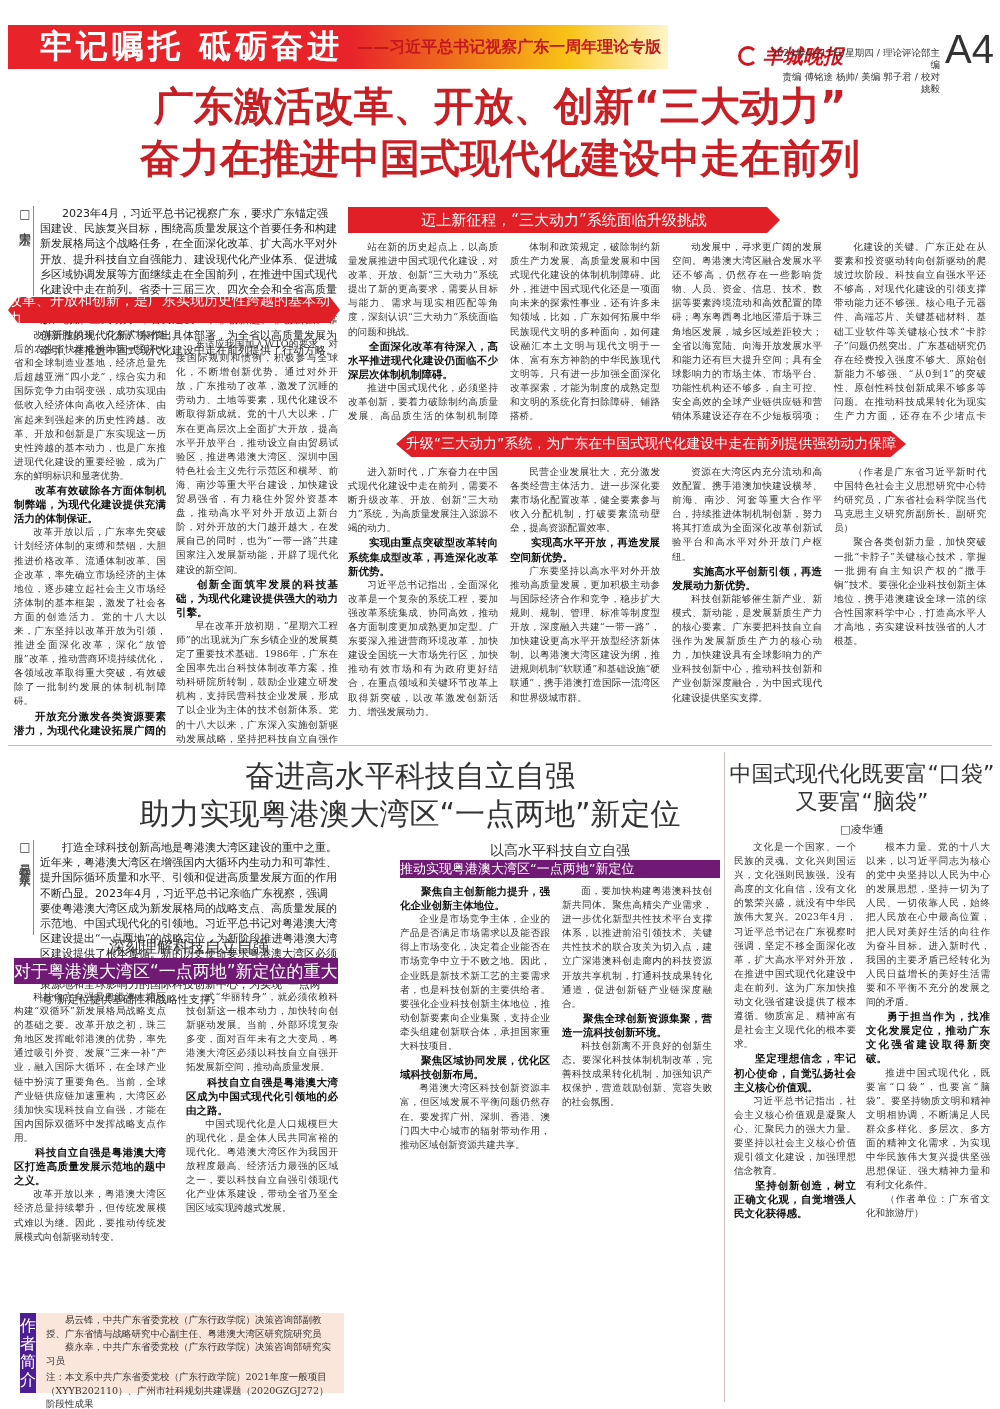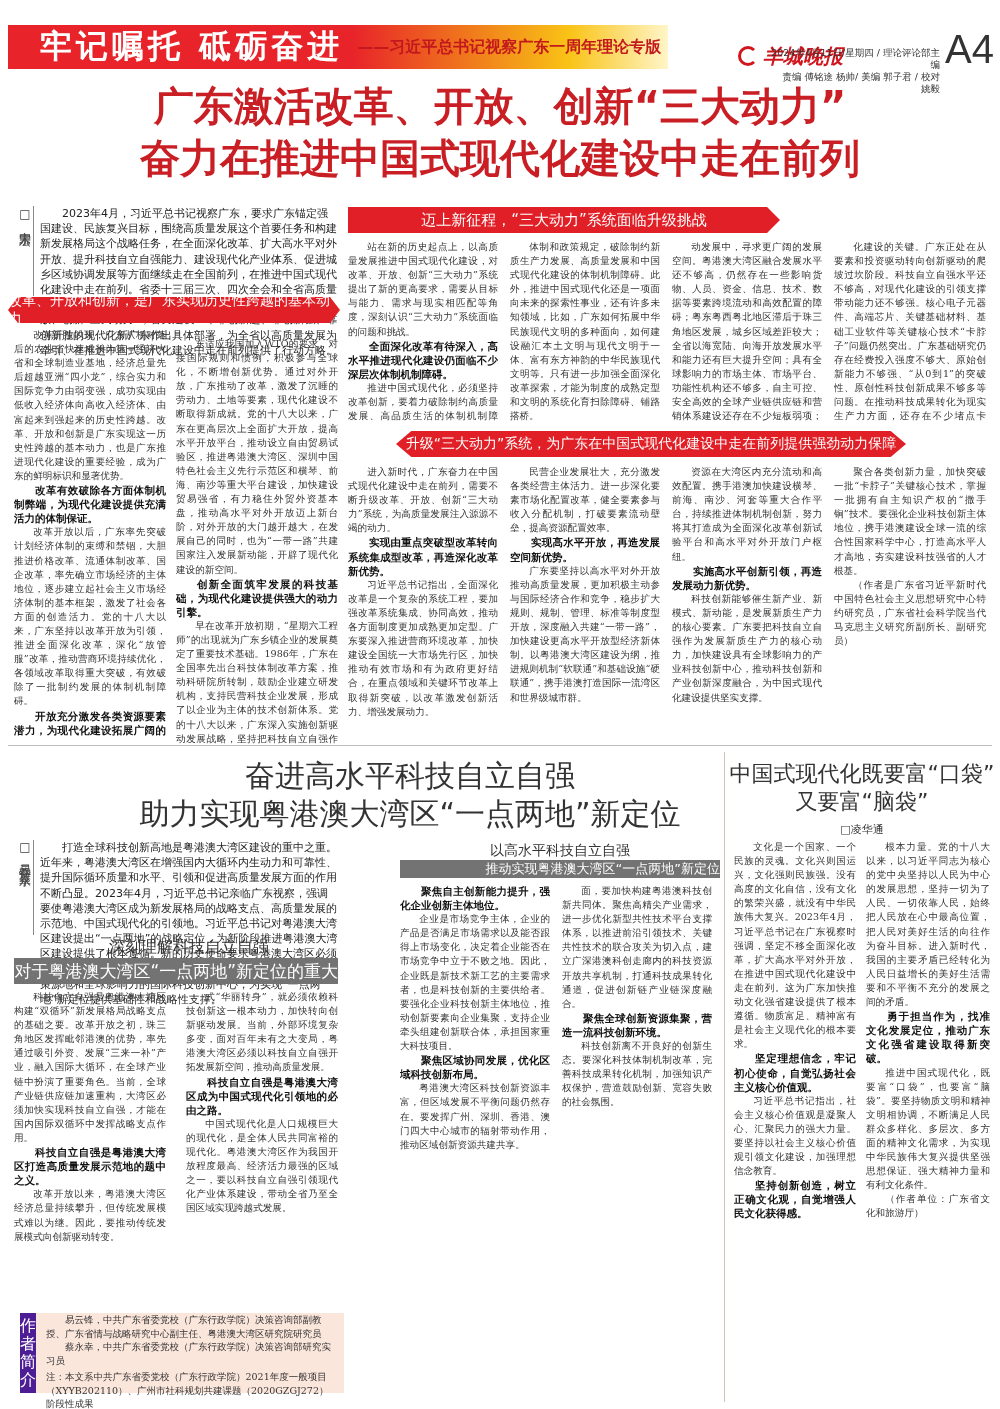--- a/index.html
+++ b/index.html
@@ -20,21 +20,21 @@
 .lead{position:absolute;font-size:11.5px;line-height:16.5px;text-indent:2em;color:#222}
 .col{position:absolute;font-family:"DejaVu Serif",serif;font-size:9.6px;line-height:14.1px;color:#333;text-align:justify;overflow:hidden}
 .col p{text-indent:2em}
 .col .bp{font-family:"DejaVu Sans",sans-serif;font-weight:bold;font-size:10.5px;color:#111}
 .redbar{position:absolute;height:26px;background:#e11f26;color:#fff;font-size:15px;display:flex;align-items:center;justify-content:center}
 .arrow-both{clip-path:polygon(3% 0,97% 0,100% 50%,97% 100%,3% 100%,0 50%)}
 .arrow-right{clip-path:polygon(0 0,97% 0,100% 50%,97% 100%,0 100%)}
 .hr{position:absolute;height:1px;background:#bbb}
 .title2{position:absolute;text-align:center;color:#333;font-size:30px;line-height:38px}
 .title3{position:absolute;text-align:center;color:#333;font-size:22px;line-height:28px}
-.orangebar{position:absolute;background:#737373;color:#fff;text-align:right}
+.orangebar{position:absolute;background:#701a75;color:#fff;text-align:left}
 .subhead{position:absolute;text-align:center;color:#333}
 .author-box{position:absolute;left:20px;top:1313px;width:324px;height:80px;background:#fbe6dc;display:flex}
 .author-box .tag{width:22px;background:#4c1d95;color:#fff;font-size:16px;text-align:center;line-height:18px;padding-top:4px}
 .author-box .txt{font-family:"DejaVu Serif",serif;font-size:9.5px;line-height:13.5px;padding:0 10px;color:#333}
 .author-box .txt p{text-indent:2em}
 .vline{position:absolute;width:1px;background:#d4c3bd}
 </style>
 </head>
 <body>
 
@@ -102,22 +102,22 @@
     <p>民营企业发展壮大，充分激发各类经营主体活力。进一步深化要素市场化配置改革，健全要素参与收入分配机制，打破要素流动壁垒，提高资源配置效率。</p>
     <p class="bp">实现高水平开放，再造发展空间新优势。</p>
     <p>广东要坚持以高水平对外开放推动高质量发展，更加积极主动参与国际经济合作和竞争，稳步扩大规则、规制、管理、标准等制度型开放，深度融入共建“一带一路”，加快建设更高水平开放型经济新体制。以粤港澳大湾区建设为纲，推进规则机制“软联通”和基础设施“硬联通”，携手港澳打造国际一流湾区和世界级城市群。</p>
   </div>
 <div class="col" id="a1s3c3" style="left:672px;top:465px;width:150px;height:270px">
     <p>资源在大湾区内充分流动和高效配置。携手港澳加快建设横琴、前海、南沙、河套等重大合作平台，持续推进体制机制创新，努力将其打造成为全面深化改革创新试验平台和高水平对外开放门户枢纽。</p>
     <p class="bp">实施高水平创新引领，再造发展动力新优势。</p>
     <p>科技创新能够催生新产业、新模式、新动能，是发展新质生产力的核心要素。广东要把科技自立自强作为发展新质生产力的核心动力，加快建设具有全球影响力的产业科技创新中心，推动科技创新和产业创新深度融合，为中国式现代化建设提供坚实支撑。</p>
   </div>
 <div class="col" id="a1s3c4" style="left:834px;top:465px;width:152px;height:270px">
+    <p>（作者是广东省习近平新时代中国特色社会主义思想研究中心特约研究员，广东省社会科学院当代马克思主义研究所副所长、副研究员）</p>
     <p>聚合各类创新力量，加快突破一批“卡脖子”关键核心技术，掌握一批拥有自主知识产权的“撒手锏”技术。要强化企业科技创新主体地位，携手港澳建设全球一流的综合性国家科学中心，打造高水平人才高地，夯实建设科技强省的人才根基。</p>
-    <p>（作者是广东省习近平新时代中国特色社会主义思想研究中心特约研究员，广东省社会科学院当代马克思主义研究所副所长、副研究员）</p>
   </div>
 
 <div class="hr" style="left:8px;top:745px;width:984px"></div>
 
 <div class="title2" style="left:100px;top:757px;width:620px">奋进高水平科技自立自强</div>
 <div class="title2" style="left:100px;top:795px;width:620px">助力实现粤港澳大湾区“一点两地”新定位</div>
 
 <div class="byline-v" style="left:16px;top:840px">□易云锋 蔡永幸</div>
 <div class="vrule" style="left:33px;top:840px;height:95px"></div>
 <div class="lead" style="left:40px;top:840px;width:298px;font-size:11px;line-height:15.2px">打造全球科技创新高地是粤港澳大湾区建设的重中之重。近年来，粤港澳大湾区在增强国内大循环内生动力和可靠性、提升国际循环质量和水平、引领和促进高质量发展方面的作用不断凸显。2023年4月，习近平总书记亲临广东视察，强调要使粤港澳大湾区成为新发展格局的战略支点、高质量发展的示范地、中国式现代化的引领地。习近平总书记对粤港澳大湾区建设提出“一点两地”的战略定位，为新阶段推进粤港澳大湾区建设提供了根本遵循。新的历史使命要求粤港澳大湾区必须站在更高起点上，锚定科技自立自强，加快建设全球科技创新策源地和全球影响力的国际科技创新中心，为实现“一点两地”新定位提供基础性和战略性支撑。</div>

